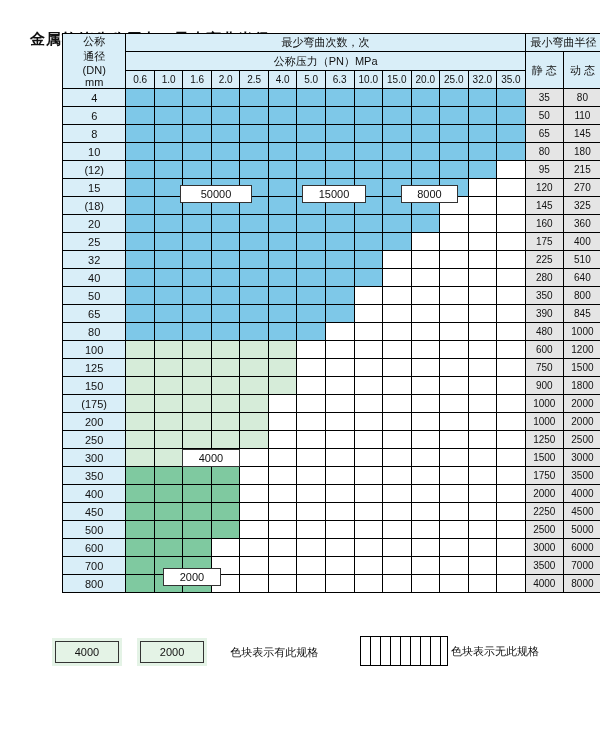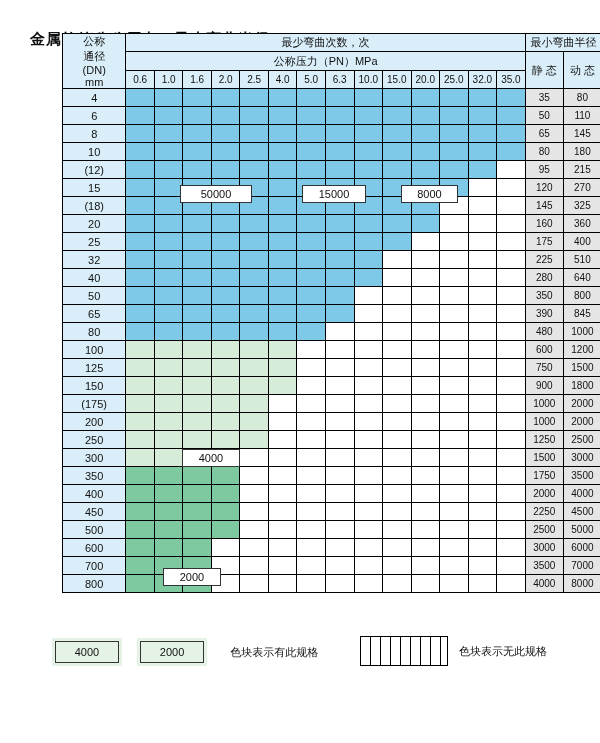--- a/index.html
+++ b/index.html
@@ -63,21 +63,21 @@
     display:inline-block;width:62px;height:20px;line-height:20px;
     text-align:center;border:1px solid #333;font-size:11px;
     vertical-align:middle;
   }
   .lg-cell{
     display:inline-block;padding:3px;vertical-align:middle;
   }
   .lg-row{height:28px;}
   .sw-blue{background:#d9eef8;}
   .sw-green{background:#e4f3e6;}
-  .lg-text{display:inline-block;font-size:11px;vertical-align:middle;margin-left:8px;}
+  .lg-text{display:inline-block;font-size:11px;vertical-align:middle;margin-left:0;}
   .striped{
     display:inline-block;width:86px;height:28px;border:1px solid #000;
     background:
       repeating-linear-gradient(to right,#fff 0 9px,#000 9px 10px);
     vertical-align:middle;
   }
   .lg-left{position:absolute;left:22px;top:0;}
   .lg-right{position:absolute;left:330px;top:6px;}
 </style>
 </head>

